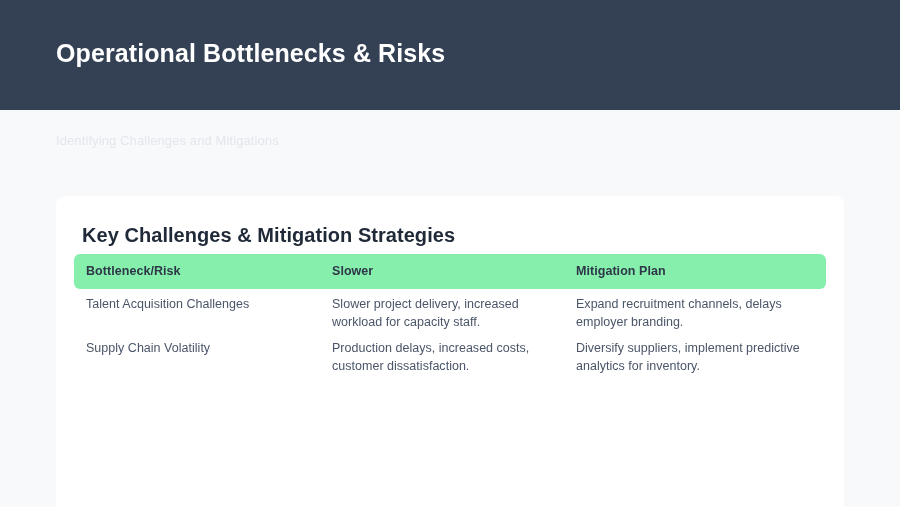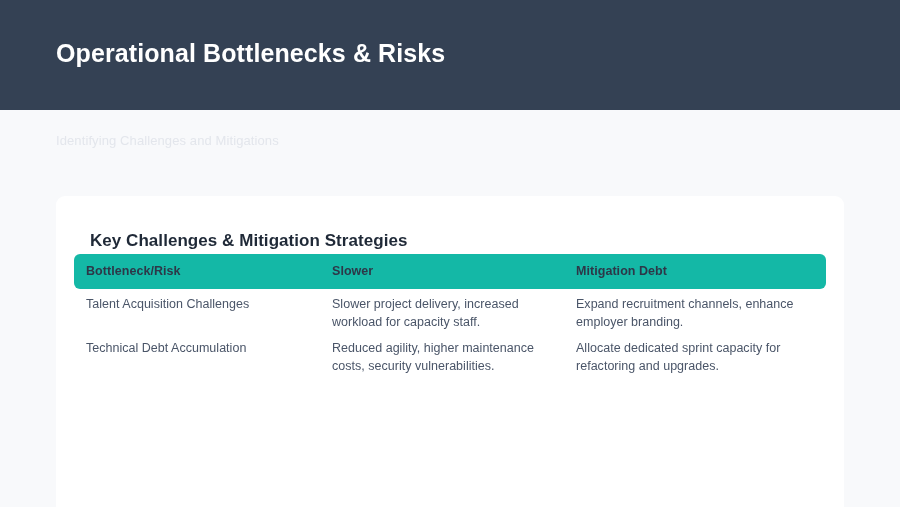--- a/index.html
+++ b/index.html
@@ -68,40 +68,40 @@
     height: 330px;
     background: #ffffff;
     border-radius: 9px;
     box-sizing: border-box;
     overflow: hidden;
   }
   .card-title {
     position: absolute;
     left: 18px;
     top: 18px;
-    margin: 16px;
-    font-size: 17px;
+    margin: 8px;
+    font-size: 20px;
     font-weight: bold;
     color: #1f2937;
     letter-spacing: 0.05px;
     line-height: 1.3;
     white-space: nowrap;
   }
 
   
   .table {
     position: absolute;
     left: 18px;
     top: 58px;
     width: 752px;
     border-collapse: collapse;
     table-layout: fixed;
   }
   .table thead tr {
-    background: #14b8a6;
+    background: #86efac;
   }
   .table thead th {
     text-align: left;
     font-size: 12.5px;
     font-weight: bold;
     color: #2d3748;
     padding: 9px 0 9px 12px;
     line-height: 1.35;
     letter-spacing: 0.05px;
   }
@@ -144,31 +144,31 @@
     <table class="table">
       <colgroup>
         <col class="col-risk">
         <col class="col-impact">
         <col class="col-plan">
       </colgroup>
       <thead>
         <tr>
           <th>Bottleneck/Risk</th>
           <th>Slower</th>
-          <th>Mitigation Debt</th>
+          <th>Mitigation Plan</th>
         </tr>
       </thead>
       <tbody>
         <tr>
           <td>Talent Acquisition Challenges</td>
           <td>Slower project delivery, increased workload for capacity staff.</td>
-          <td>Expand recruitment channels, enhance employer branding.</td>
+          <td>Expand recruitment channels, delays employer branding.</td>
         </tr>
         <tr>
-          <td>Technical Debt Accumulation</td>
-          <td>Reduced agility, higher maintenance costs, security vulnerabilities.</td>
-          <td>Allocate dedicated sprint capacity for refactoring and upgrades.</td>
+          <td>Supply Chain Volatility</td>
+          <td>Production delays, increased costs, customer dissatisfaction.</td>
+          <td>Diversify suppliers, implement predictive analytics for inventory.</td>
         </tr>
       </tbody>
     </table>
   </div>
 
 </div>
 
 </body></html>

